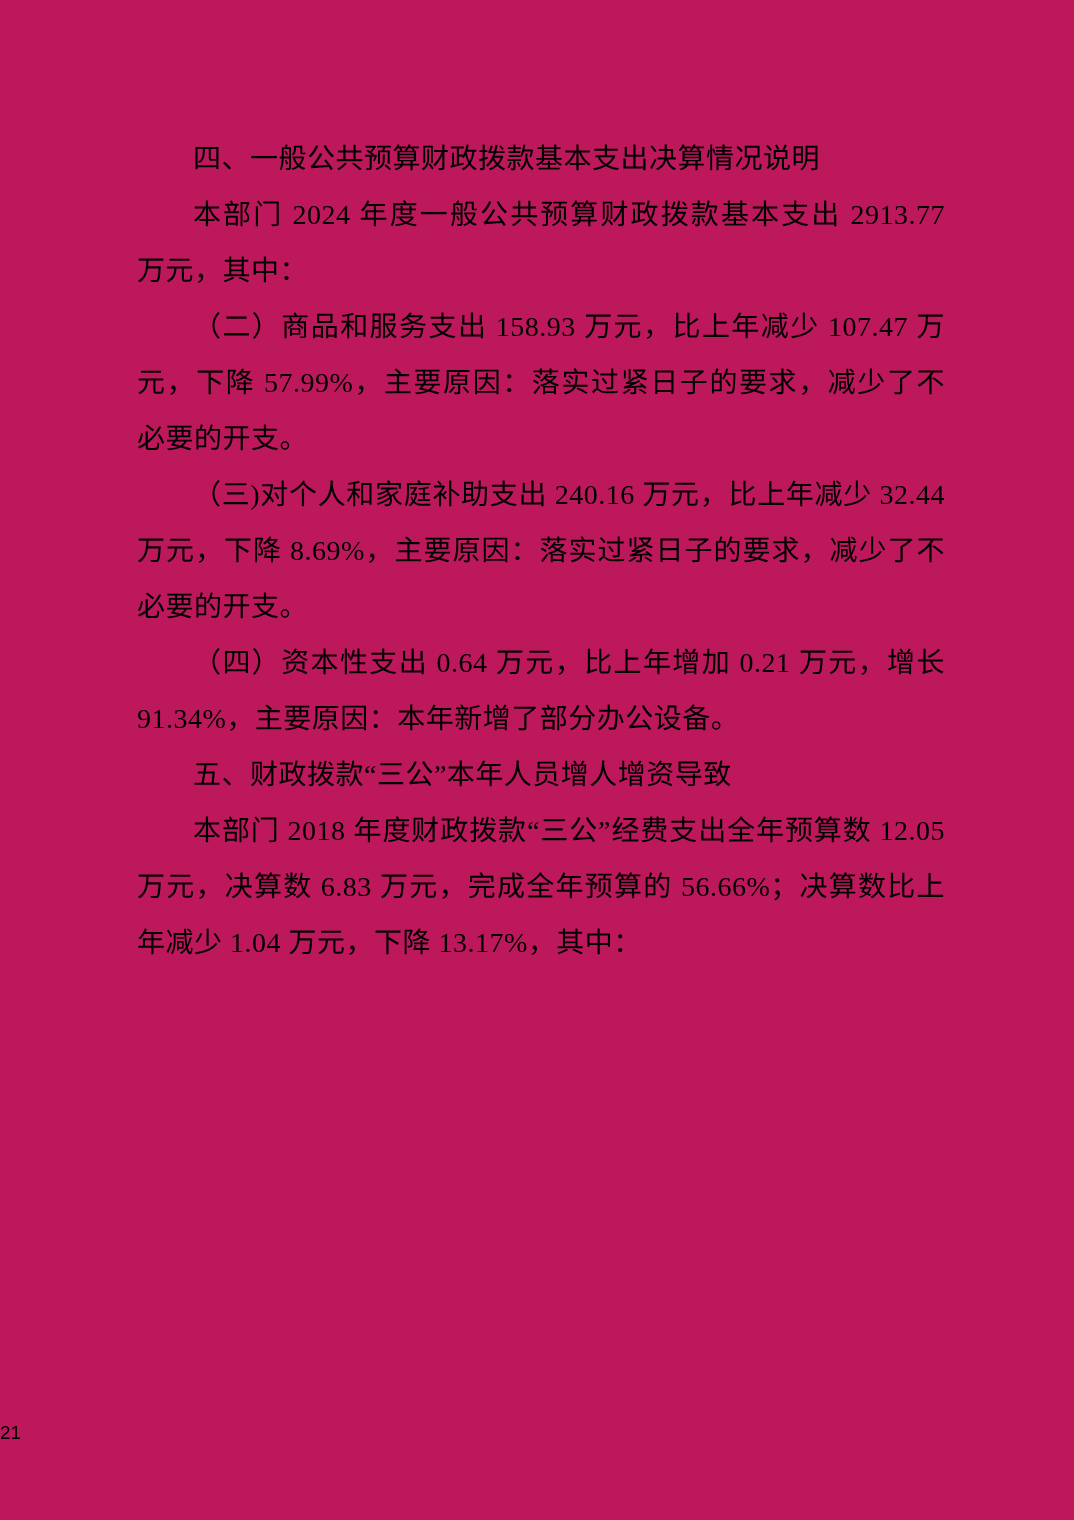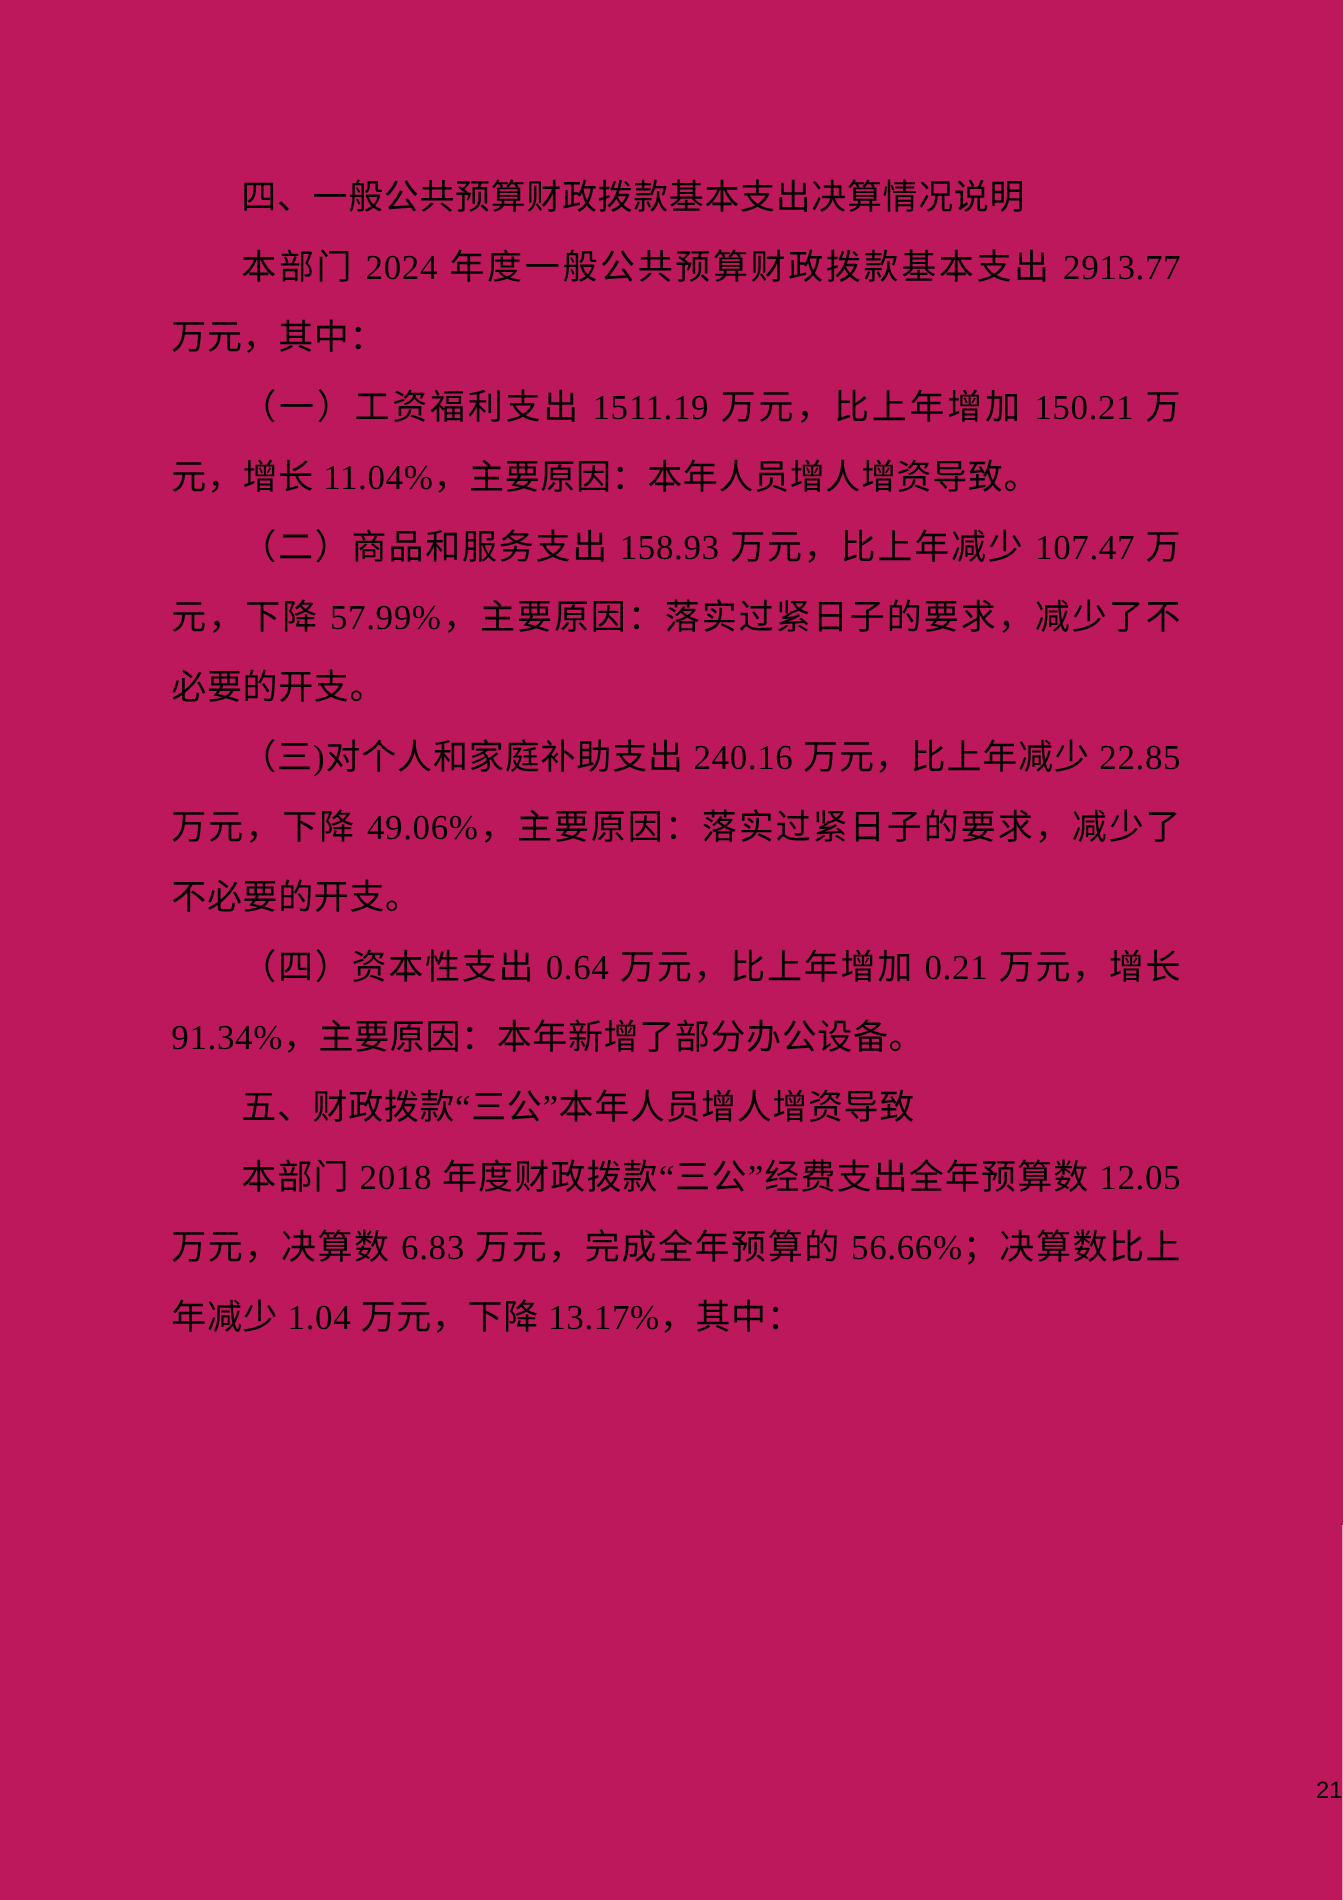--- a/index.html
+++ b/index.html
@@ -30,34 +30,33 @@
     text-align: justify;
     text-justify: inter-ideograph;
     letter-spacing: 0.5px;
     word-break: break-all;
   }
   .page-footer {
     position: absolute;
     left: 0;
     right: 0;
     top: 1422px;
-    text-align: right;
+    text-align: left;
     font-family: "Liberation Sans", "DejaVu Sans", sans-serif;
     font-size: 19px;
     color: #000000;
   }
 </style>
 </head>
 <body>
 
 <div class="page">
   <div class="content">
     <p class="para">四、一般公共预算财政拨款基本支出决算情况说明</p>
     <p class="para">本部门 2024 年度一般公共预算财政拨款基本支出 2913.77 万元，其中：</p>
-    <p class="para">（一）工资福利支出 1511.19 万元，比上年增加 150.21 万元，增长 11.04%，主要原因：本年人员增人增资导致。</p>
     <p class="para">（二）商品和服务支出 158.93 万元，比上年减少 107.47 万元，下降 57.99%，主要原因：落实过紧日子的要求，减少了不必要的开支。</p>
-    <p class="para">（三)对个人和家庭补助支出 240.16 万元，比上年减少 22.85 万元，下降 49.06%，主要原因：落实过紧日子的要求，减少了不必要的开支。</p>
+    <p class="para">（三)对个人和家庭补助支出 240.16 万元，比上年减少 32.44 万元，下降 8.69%，主要原因：落实过紧日子的要求，减少了不必要的开支。</p>
     <p class="para">（四）资本性支出 0.64 万元，比上年增加 0.21 万元，增长 91.34%，主要原因：本年新增了部分办公设备。</p>
     <p class="para">五、财政拨款“三公”本年人员增人增资导致</p>
     <p class="para">本部门 2018 年度财政拨款“三公”经费支出全年预算数 12.05 万元，决算数 6.83 万元，完成全年预算的 56.66%；决算数比上年减少 1.04 万元，下降 13.17%，其中：</p>
   </div>
   <div class="page-footer">21</div>
 </div>
 
 </body></html>

